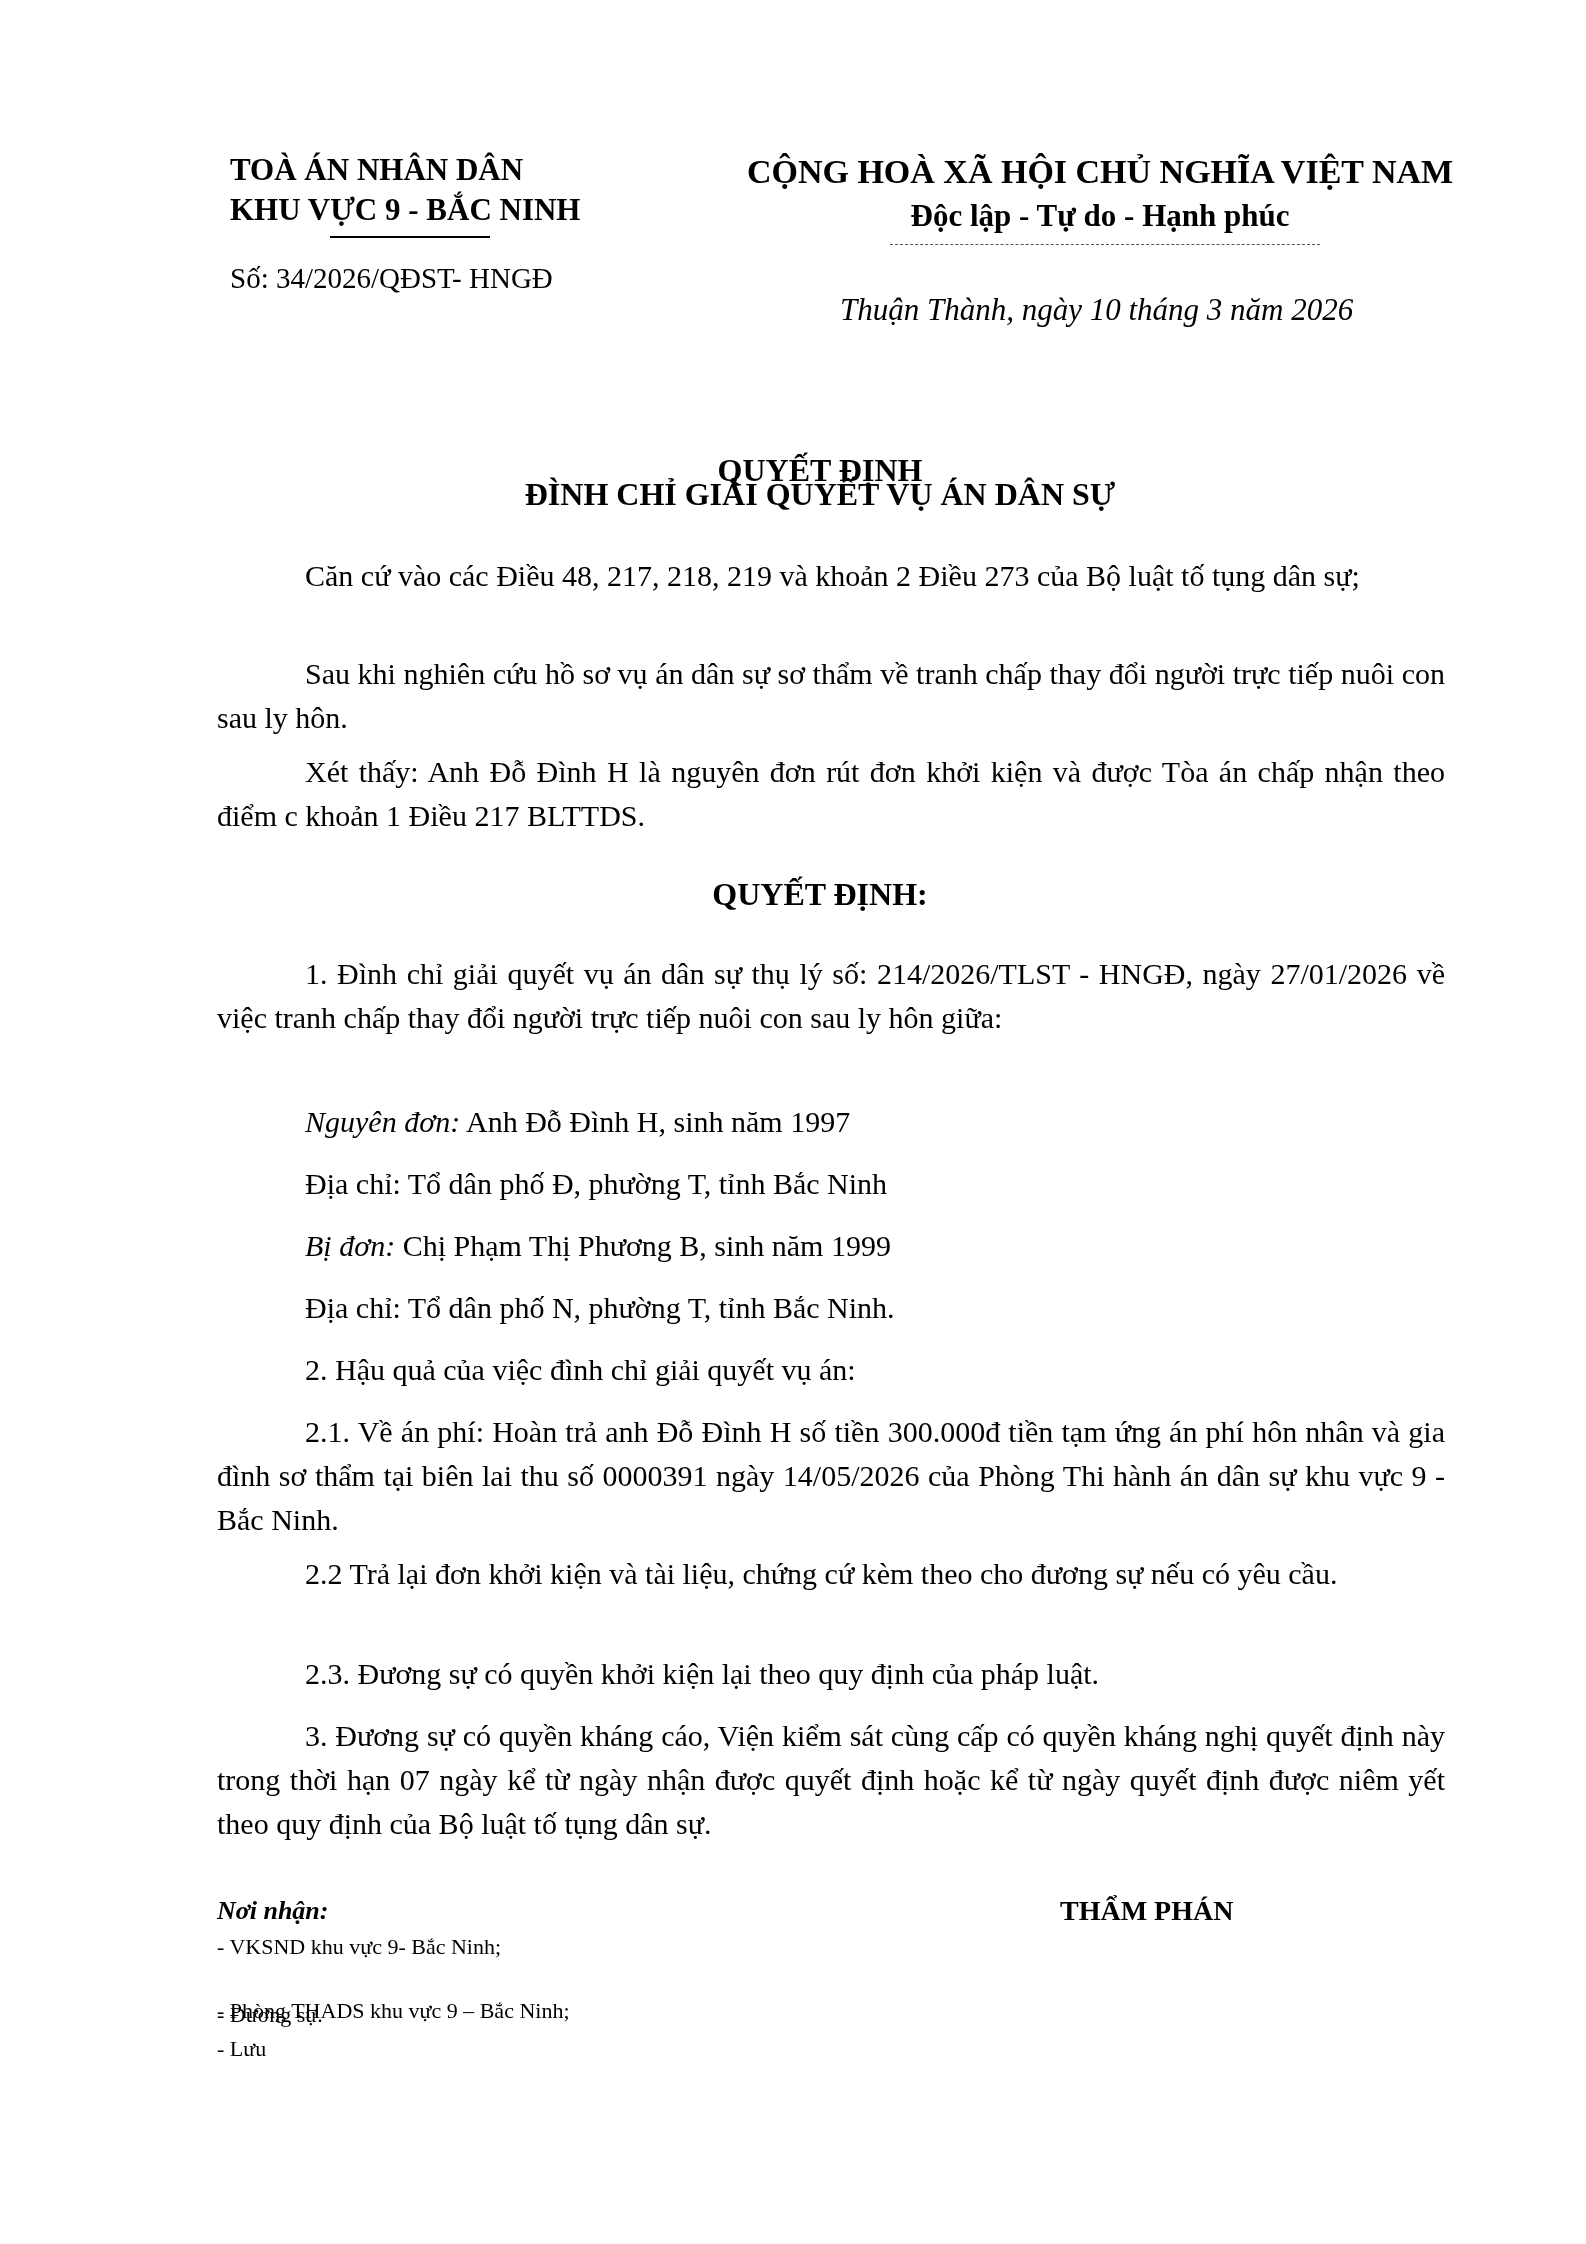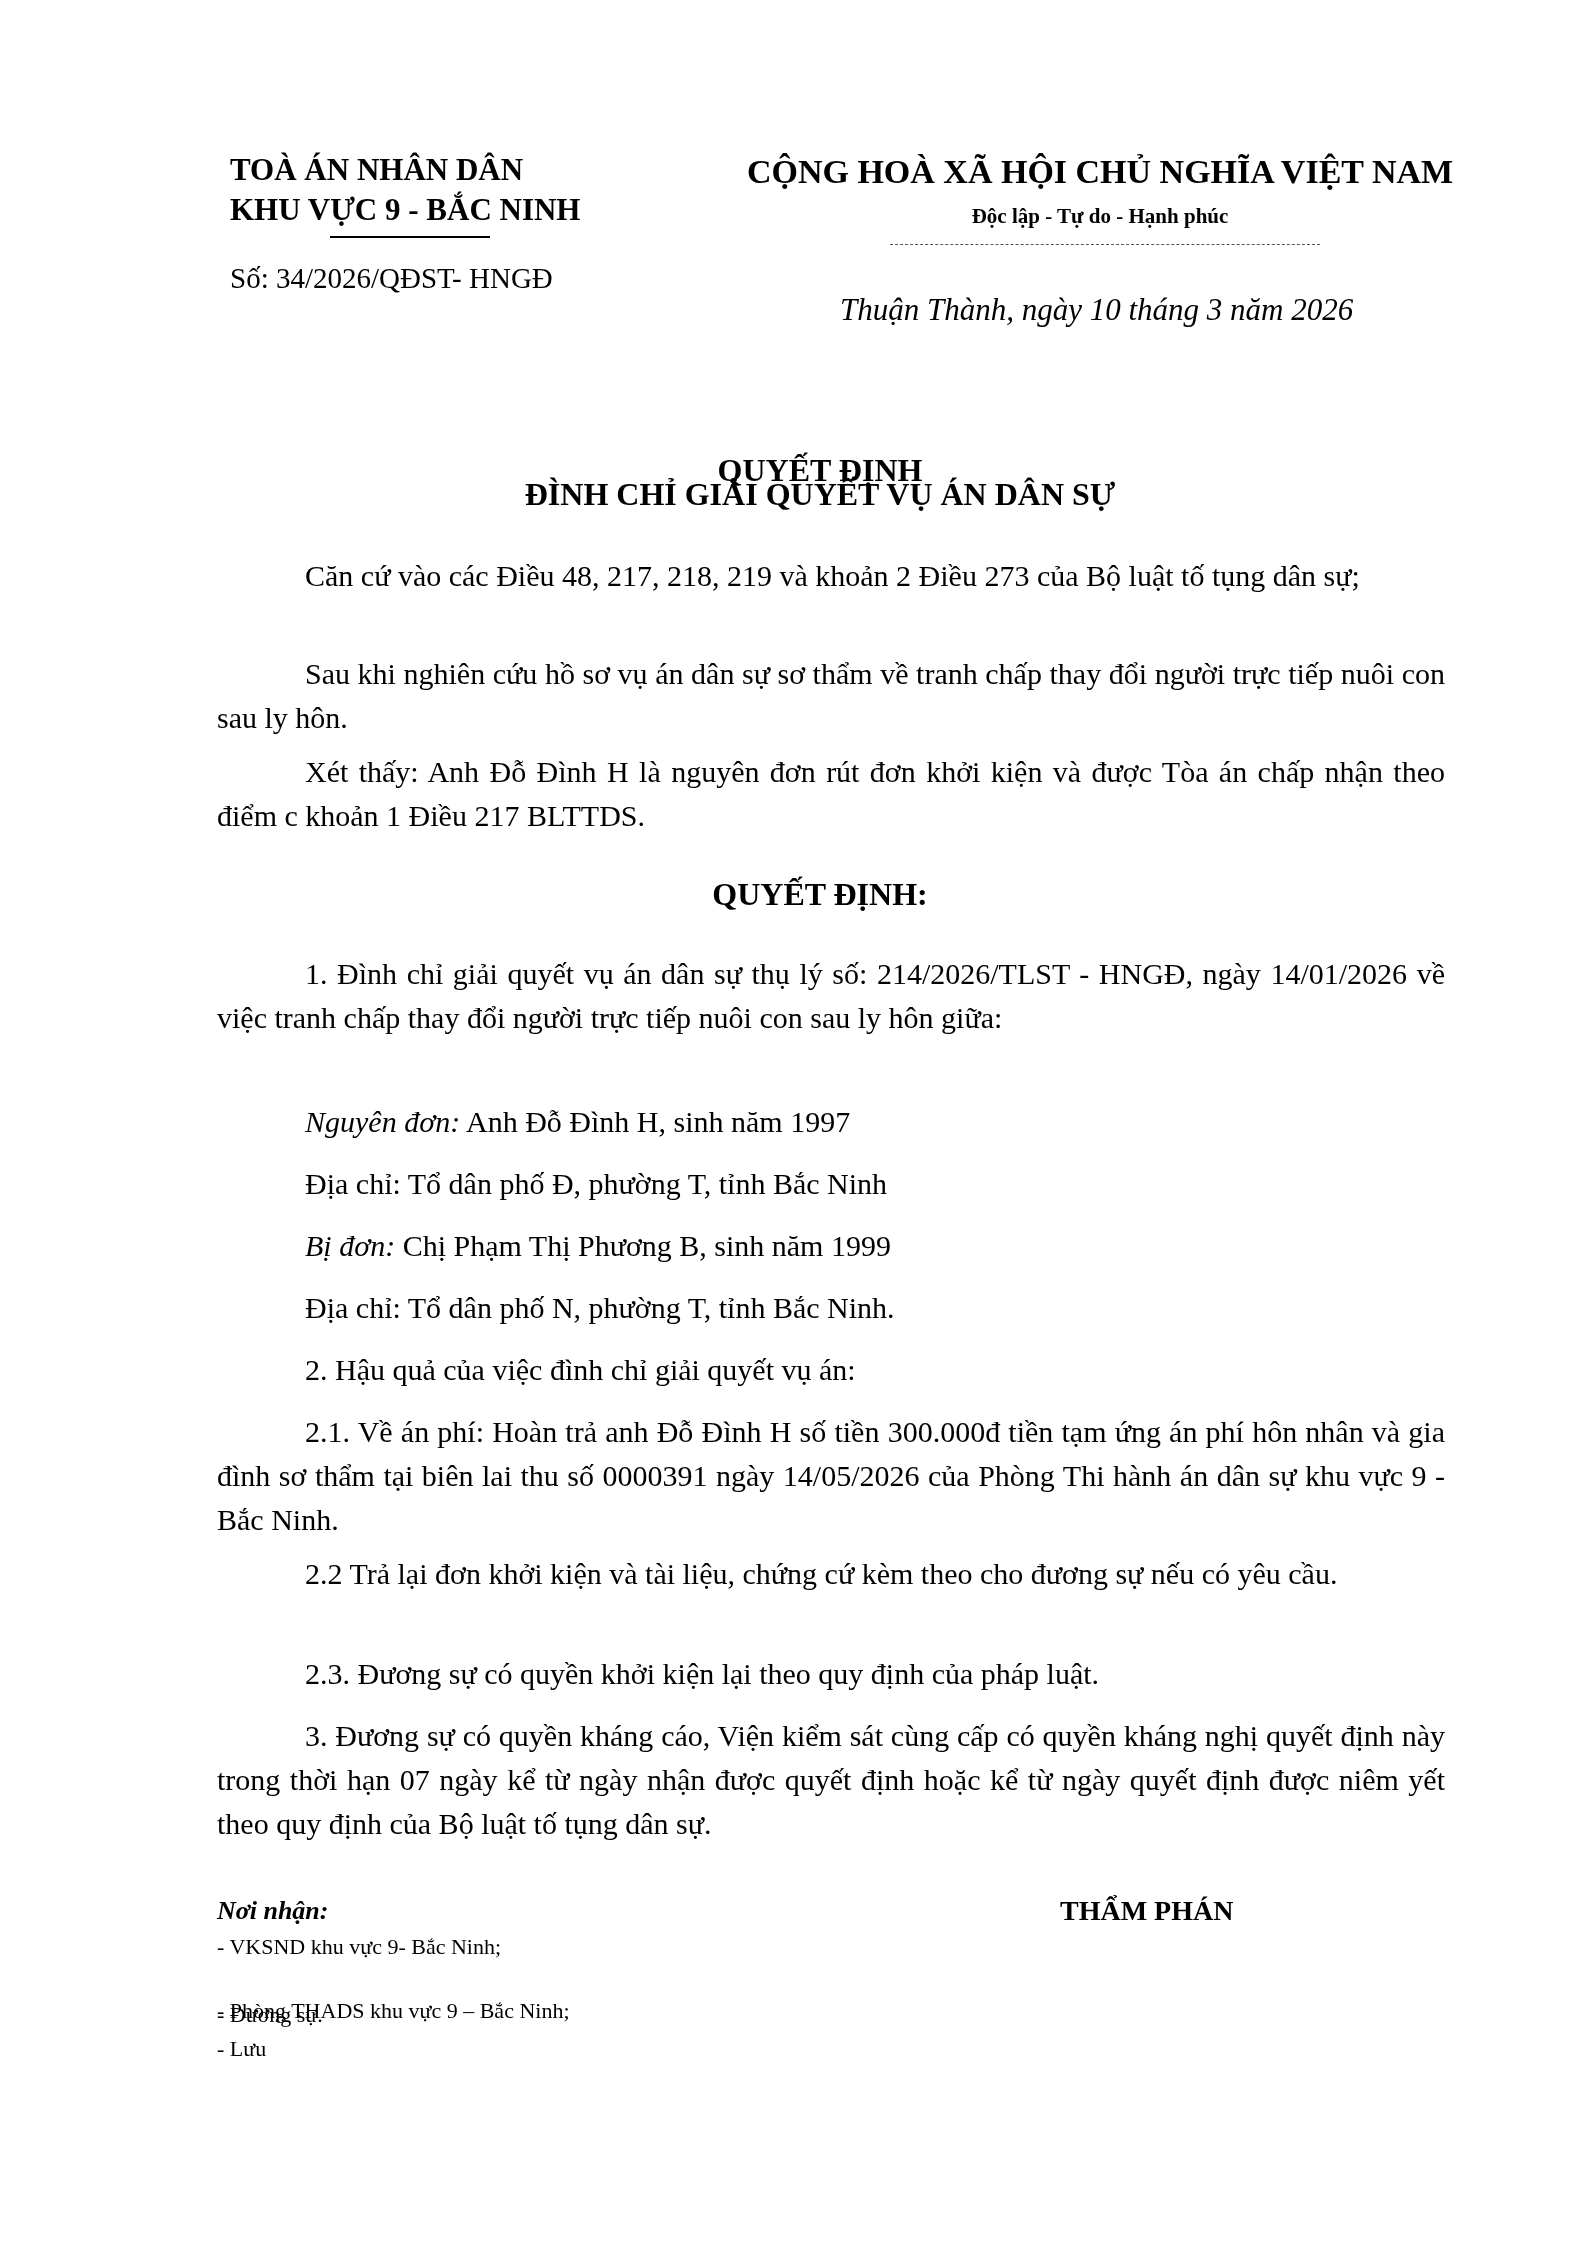--- a/index.html
+++ b/index.html
@@ -13,21 +13,21 @@
     
     .hdr-left { left: 230px; width: 430px; text-align: left; }
     .court1 { top: 150px; font-size: 31px; font-weight: bold; line-height: 40px; }
     .court2 { top: 190px; font-size: 31px; font-weight: bold; line-height: 40px; }
     .court-rule { left: 330px; top: 236px; width: 160px; height: 0; border-top: 2px solid #000; }
     .doc-no { top: 258px; font-size: 29px; line-height: 40px; }
 
     
     .hdr-right { left: 700px; width: 800px; text-align: center; }
     .nation { top: 150px; font-size: 34px; font-weight: bold; line-height: 44px; }
-    .motto { top: 196px; font-size: 21px; font-weight: bold; line-height: 40px; }
+    .motto { top: 196px; font-size: 31px; font-weight: bold; line-height: 40px; }
     .motto-rule { left: 890px; top: 244px; width: 430px; height: 0; border-top: 1px dashed #555; }
     .place-date { left: 840px; top: 290px; font-size: 31px; font-style: italic; line-height: 40px; }
 
     
     .title { left: 200px; width: 1240px; text-align: center; font-weight: bold; font-size: 32px; line-height: 44px; }
     .t1 { top: 448px; }
     .t2 { top: 472px; }
     .t3 { top: 872px; }
 
     
@@ -57,21 +57,21 @@
 
 <div class="abs title t1">QUYẾT ĐỊNH</div>
 <div class="abs title t2">ĐÌNH CHỈ GIẢI QUYẾT VỤ ÁN DÂN SỰ</div>
 
 <div class="abs para" style="top:554px;">Căn cứ vào các Điều 48, 217, 218, 219 và khoản 2 Điều 273 của Bộ luật tố tụng dân sự;</div>
 <div class="abs para" style="top:652px;">Sau khi nghiên cứu hồ sơ vụ án dân sự sơ thẩm về tranh chấp thay đổi người trực tiếp nuôi con sau ly hôn.</div>
 <div class="abs para" style="top:750px;">Xét thấy: Anh Đỗ Đình H là nguyên đơn rút đơn khởi kiện và được Tòa án chấp nhận theo điểm c khoản 1 Điều 217 BLTTDS.</div>
 
 <div class="abs title t3">QUYẾT ĐỊNH:</div>
 
-<div class="abs para" style="top:952px;">1. Đình chỉ giải quyết vụ án dân sự thụ lý số: 214/2026/TLST -  HNGĐ, ngày 14/01/2026 về việc tranh chấp thay đổi người trực tiếp nuôi con sau ly hôn giữa:</div>
+<div class="abs para" style="top:952px;">1. Đình chỉ giải quyết vụ án dân sự thụ lý số: 214/2026/TLST -  HNGĐ, ngày 27/01/2026 về việc tranh chấp thay đổi người trực tiếp nuôi con sau ly hôn giữa:</div>
 <div class="abs line" style="top:1100px;"><span class="ital">Nguyên đơn:</span><span> Anh Đỗ Đình H, sinh năm 1997</span></div>
 <div class="abs line" style="top:1162px;text-align:center;">Địa chỉ: Tổ dân phố Đ, phường T, tỉnh Bắc Ninh</div>
 <div class="abs line" style="top:1224px;"><span class="ital">Bị đơn:</span><span> Chị Phạm Thị Phương B, sinh năm 1999</span></div>
 <div class="abs line" style="top:1286px;">Địa chỉ: Tổ dân phố N, phường T, tỉnh Bắc Ninh.</div>
 <div class="abs line" style="top:1348px;">2. Hậu quả của việc đình chỉ giải quyết vụ án:</div>
 <div class="abs para" style="top:1410px;">2.1. Về án phí: Hoàn trả anh Đỗ Đình H số tiền 300.000đ tiền tạm ứng án phí hôn nhân và gia đình sơ thẩm tại biên lai thu số 0000391 ngày 14/05/2026 của Phòng Thi hành án dân sự khu vực 9 - Bắc Ninh.</div>
 <div class="abs para" style="top:1552px;">2.2 Trả lại đơn khởi kiện và tài liệu, chứng cứ kèm theo cho đương sự nếu có yêu cầu.</div>
 <div class="abs line" style="top:1652px;">2.3. Đương sự có quyền khởi kiện lại theo quy định của pháp luật.</div>
 <div class="abs para" style="top:1714px;">3. Đương sự có quyền kháng cáo, Viện kiểm sát cùng cấp có quyền kháng nghị quyết  định này trong thời hạn 07 ngày kể từ ngày nhận được quyết định hoặc kể từ ngày quyết định được niêm yết theo quy định của Bộ luật tố tụng dân sự.</div>
 

